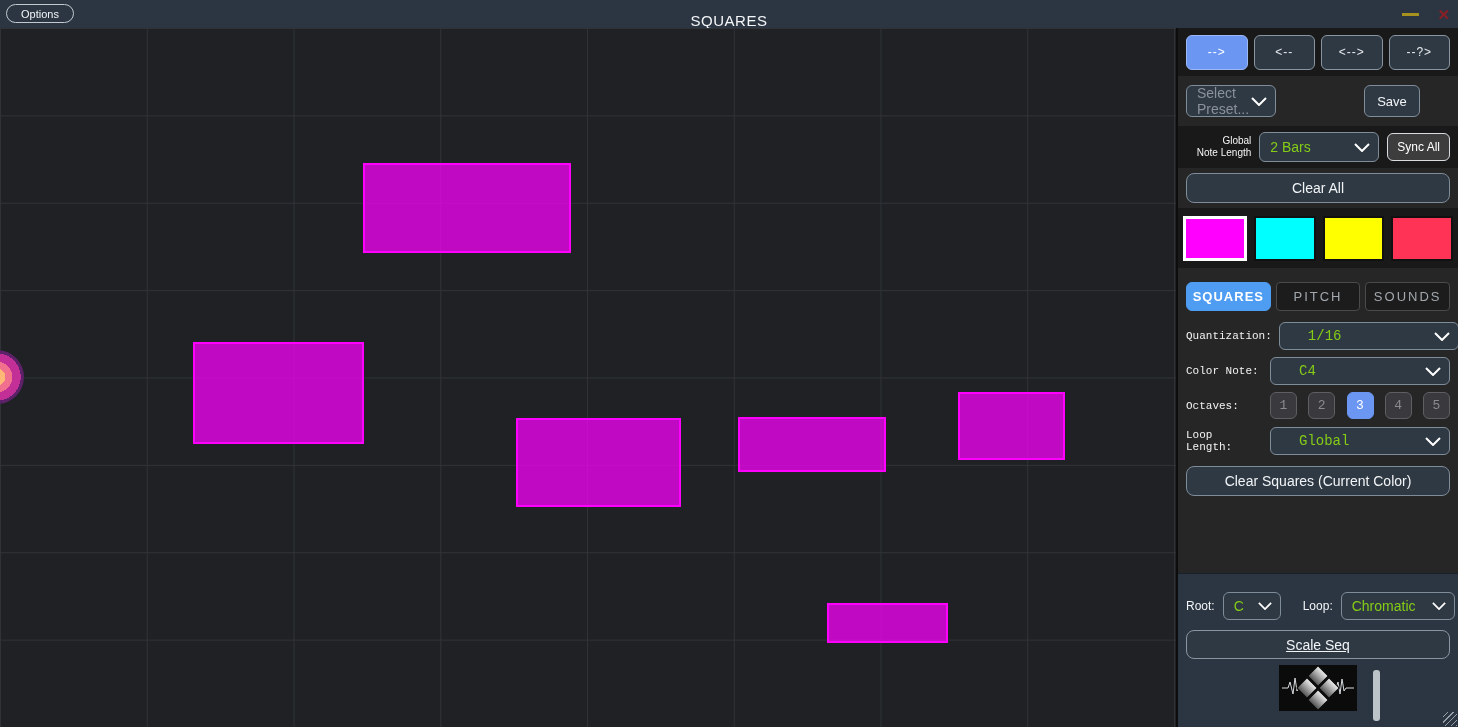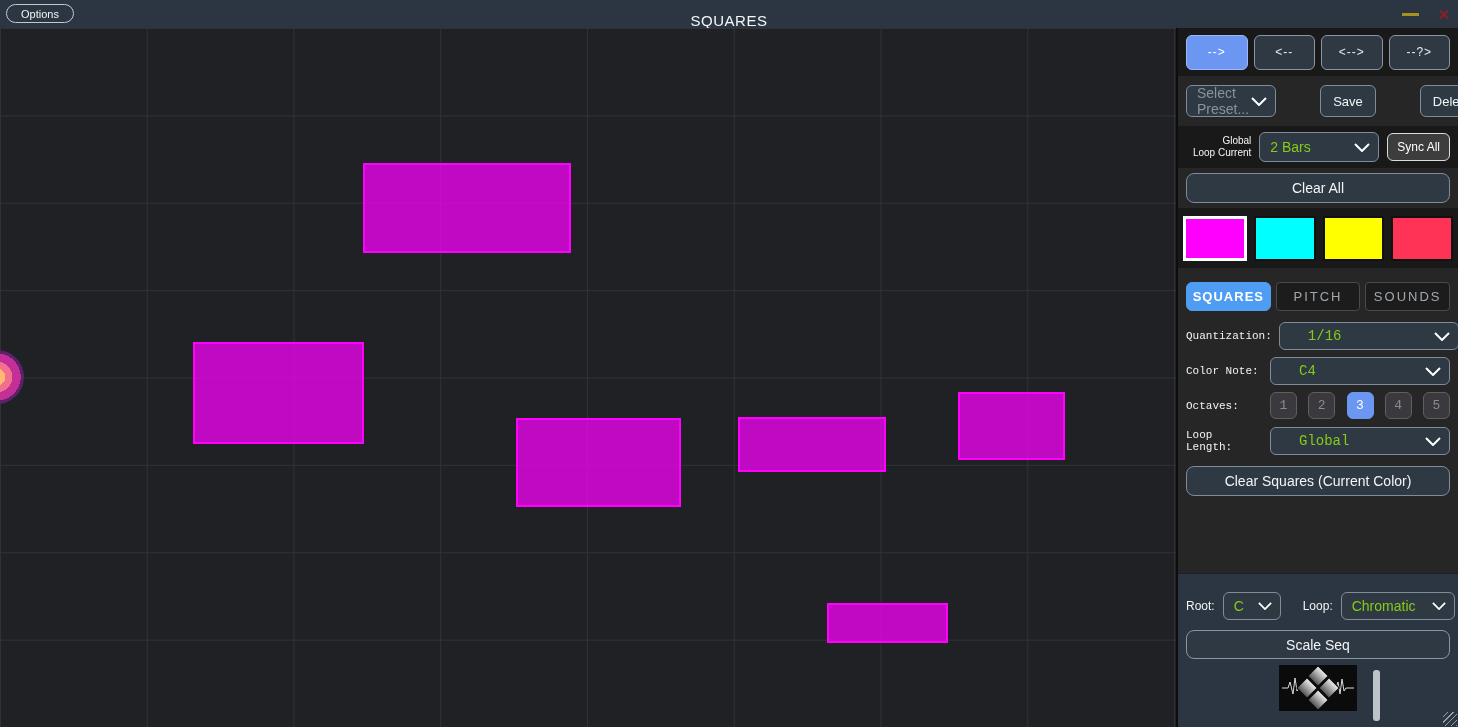--- a/index.html
+++ b/index.html
@@ -37,21 +37,21 @@
            color:#e8ebee; font-size:12px; font-family:inherit; cursor:pointer; letter-spacing:1px; }
   .t-btn.selected { background:#6b97f3; border-color:#9db8f7; color:#fff; }
 
   .row-preset { height:50px;gap:44px; }
   .dropdown { position:relative; height:28px; background:#2e3944; border:1px solid #7f8c99;
               border-radius:6px; display:flex; align-items:center; padding:0 26px 0 10px;
               font-size:14px; color:#84cc16; cursor:pointer; }
   .dropdown .chev { position:absolute; right:8px; top:50%; margin-top:-4px; }
   .dd-preset { flex:1; color:#8a929b; height:32px; }
   .side-btn { height:32px; background:#2e3944; border:1px solid #7f8c99; border-radius:6px;
-              color:#f2f4f6; font-size:13px; font-family:inherit; cursor:pointer; padding:0 12px; }
+              color:#f2f4f6; font-size:13px; font-family:inherit; cursor:pointer; padding:0 12px;margin-left:44px; }
 
   .row-loop { height:42px; gap:8px; }
   .loop-label { flex:1; text-align:right; font-size:10px; line-height:1.25; color:#f5f5f5; }
   .dd-loop { width:120px; height:30px; flex:none; }
   .sync-btn { height:28px; background:#3d3d3d; border:1px solid #d8dcdf; border-radius:6px;
               color:#fff; font-size:12px; font-family:inherit; cursor:pointer; padding:0 9px; }
 
   .row-clearall { height:40px; }
   .wide-btn { flex:1; height:30px; background:#2e3944; border:1px solid #7f8c99; border-radius:8px;
               color:#f2f4f6; font-size:14px; font-family:inherit; cursor:pointer; }
@@ -77,21 +77,21 @@
   .row-clearsq { height:46px; }
   .filler { flex:1; }
 
   .bottom-panel { position:relative; height:154px; background:#2b3642; border-top:1px solid #18202a;
                   display:flex; flex-direction:column; padding:0 8px; flex:none; }
   .row-scale { display:flex; align-items:center; height:48px; margin-top:8px; gap:8px; }
   .b-label { font-size:12px; color:#f2f4f6; }
   .dd-root { width:58px; flex:none; }
   .dd-scale { width:114px; flex:none; }
   .scaleseq-btn { height:29px; width:100%; background:#2e3944; border:1px solid #8996a2;
-                  border-radius:8px; color:#f2f4f6; font-size:14px; font-family:inherit; cursor:pointer; }
+                  border-radius:8px; color:#f2f4f6; font-size:14px; font-family:inherit; cursor:pointer;text-decoration:underline; }
   .logo-wrap { display:flex; justify-content:center; margin-top:6px; }
   .scroll-thumb { position:absolute; right:78px; top:96px; width:7px; height:51px;
                   background:#bcc3c9; border-radius:3px; }
   .resize-grip { position:absolute; right:1px; bottom:1px; width:14px; height:14px;
                  background:repeating-linear-gradient(135deg, transparent 0 3px, #98a0a7 3px 4px); }
 </style>
 </head>
 <body>
 
 <div class="app">
@@ -133,21 +133,21 @@
               <polyline points="1,1 8,8 15,1" fill="none" stroke="#fff" stroke-width="2"></polyline>
             </svg>
         </div>
         <button class="side-btn">Save</button>
         <button class="side-btn">Delete</button>
       </div>
 
       <div class="row row-loop strip">
         <div class="loop-label">
           <div>Global</div>
-          <div>Loop Current</div>
+          <div>Note Length</div>
         </div>
         <div class="dropdown dd-loop">
           <span>2 Bars</span>
           <svg class="chev" width="16" height="9" viewBox="0 0 16 9">
               <polyline points="1,1 8,8 15,1" fill="none" stroke="#fff" stroke-width="2"></polyline>
             </svg>
         </div>
         <button class="sync-btn">Sync All</button>
       </div>
 

